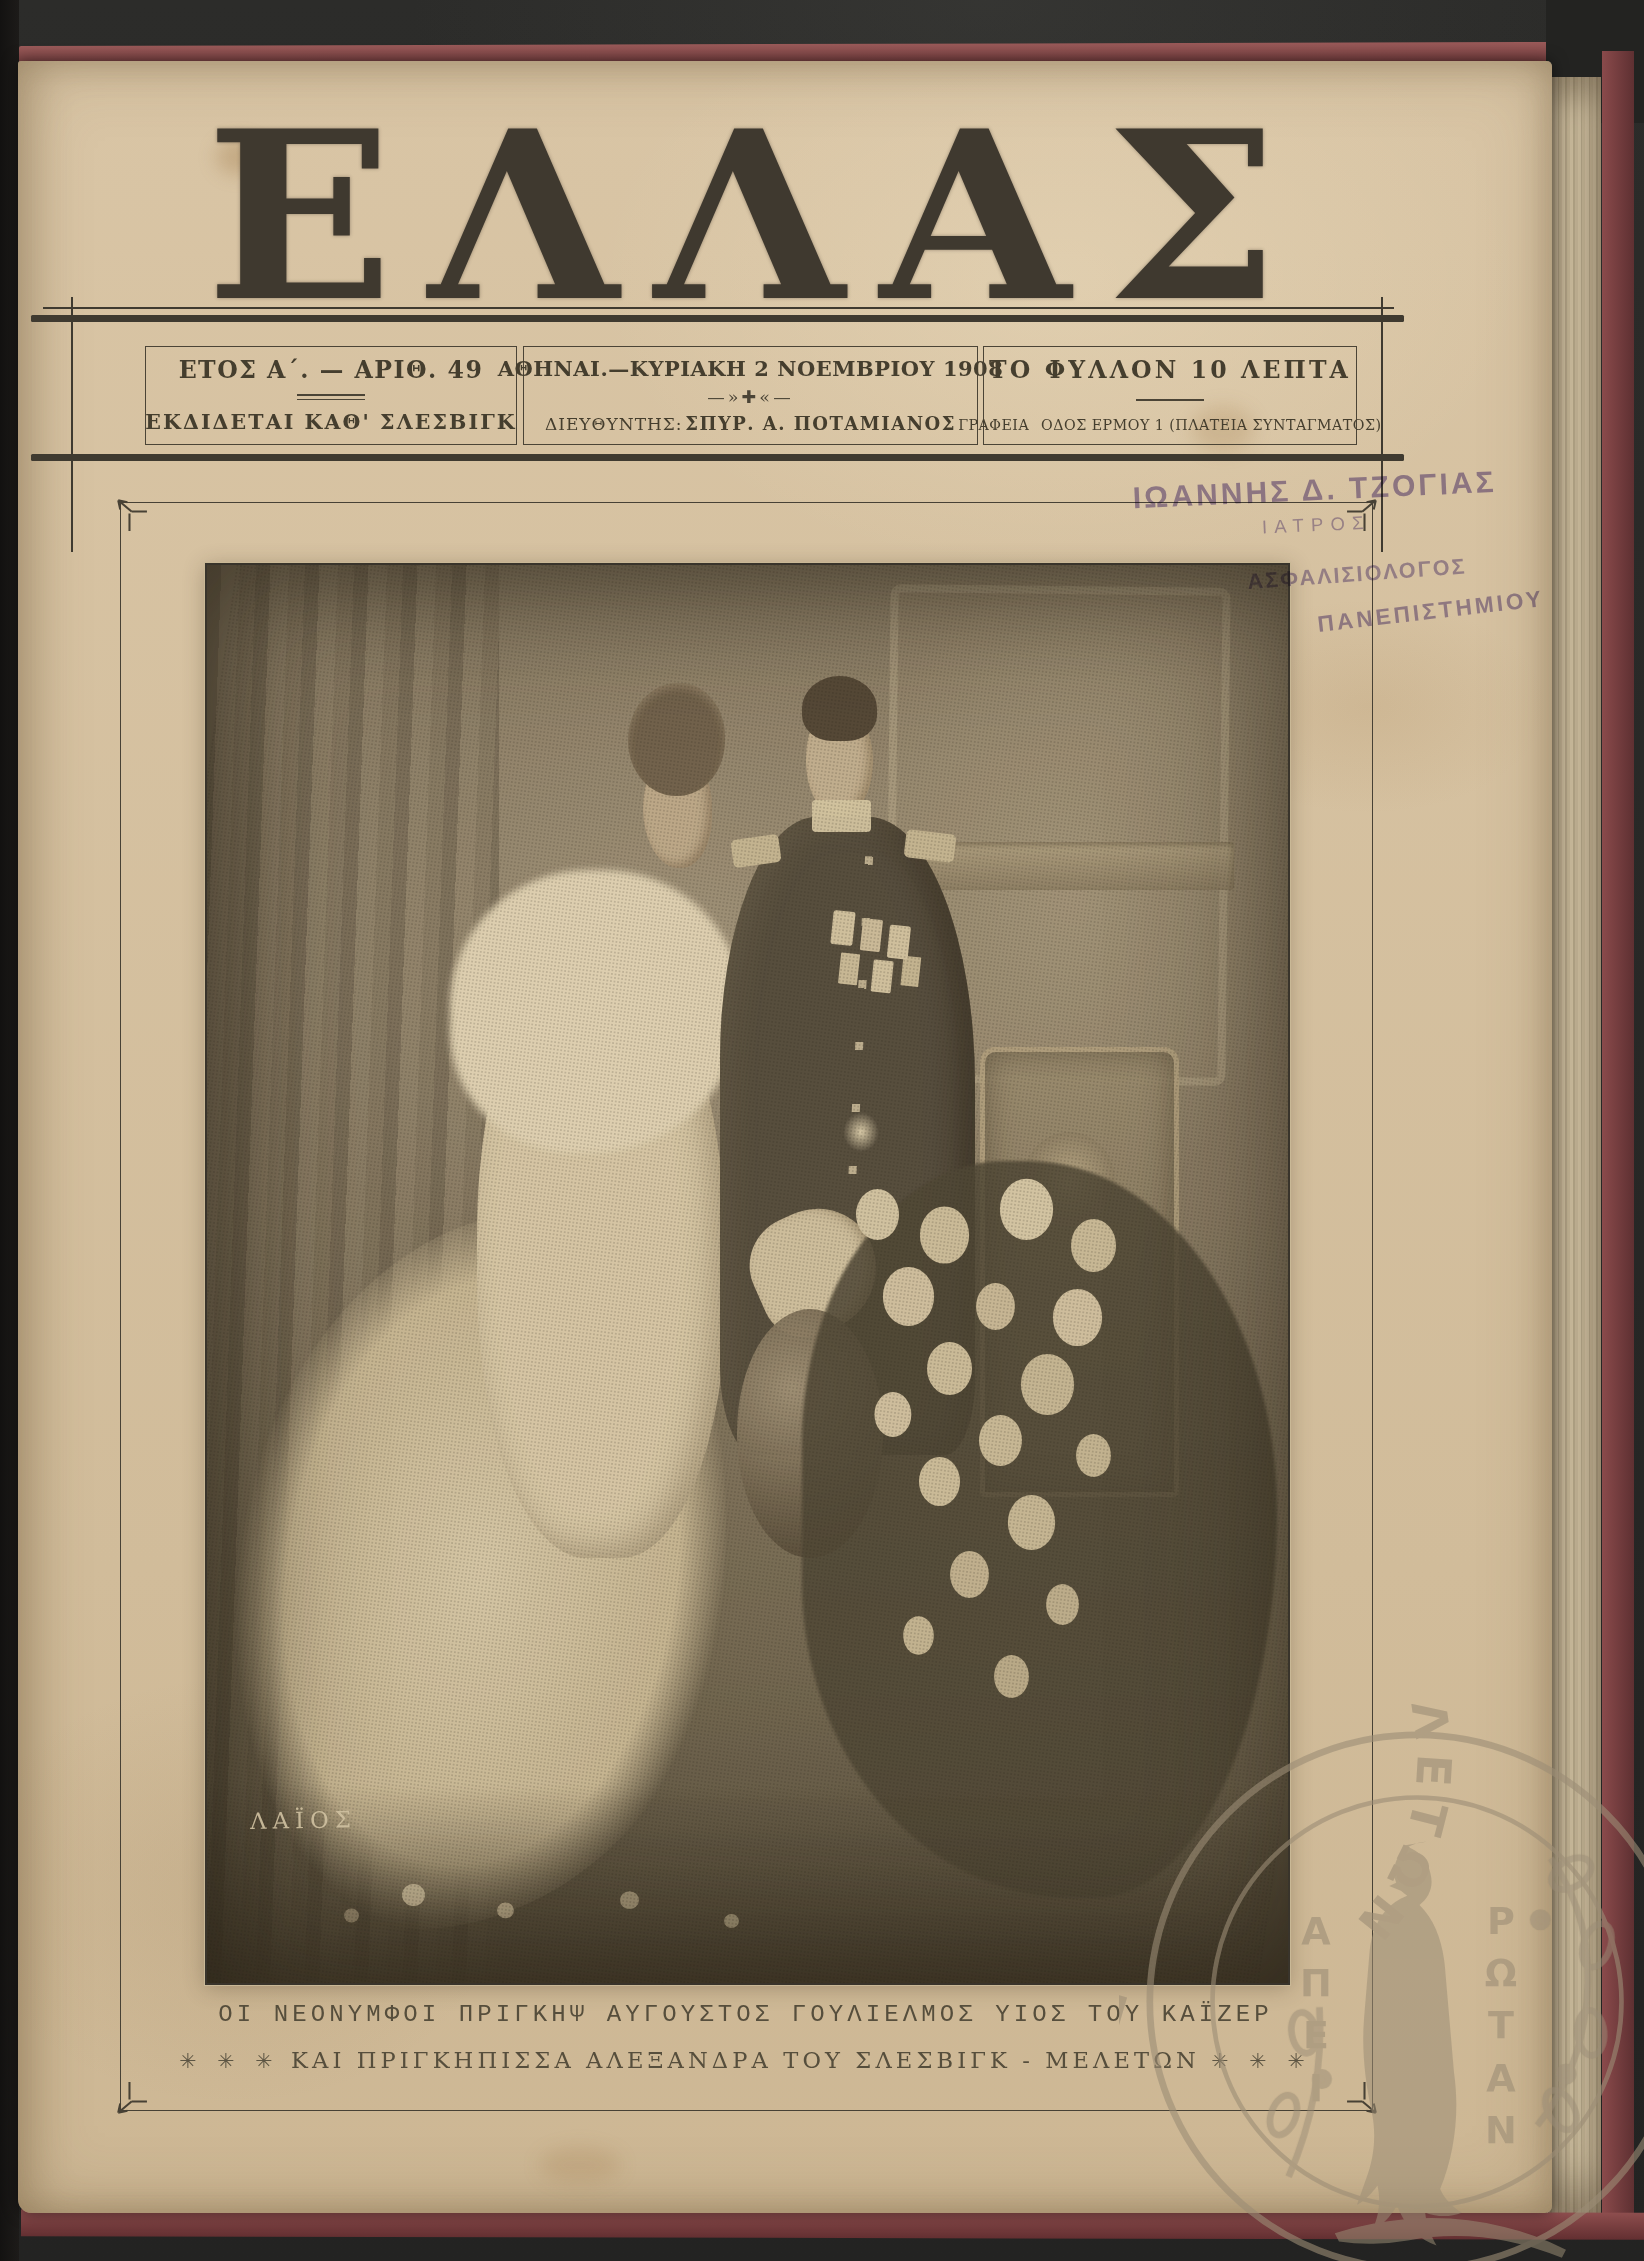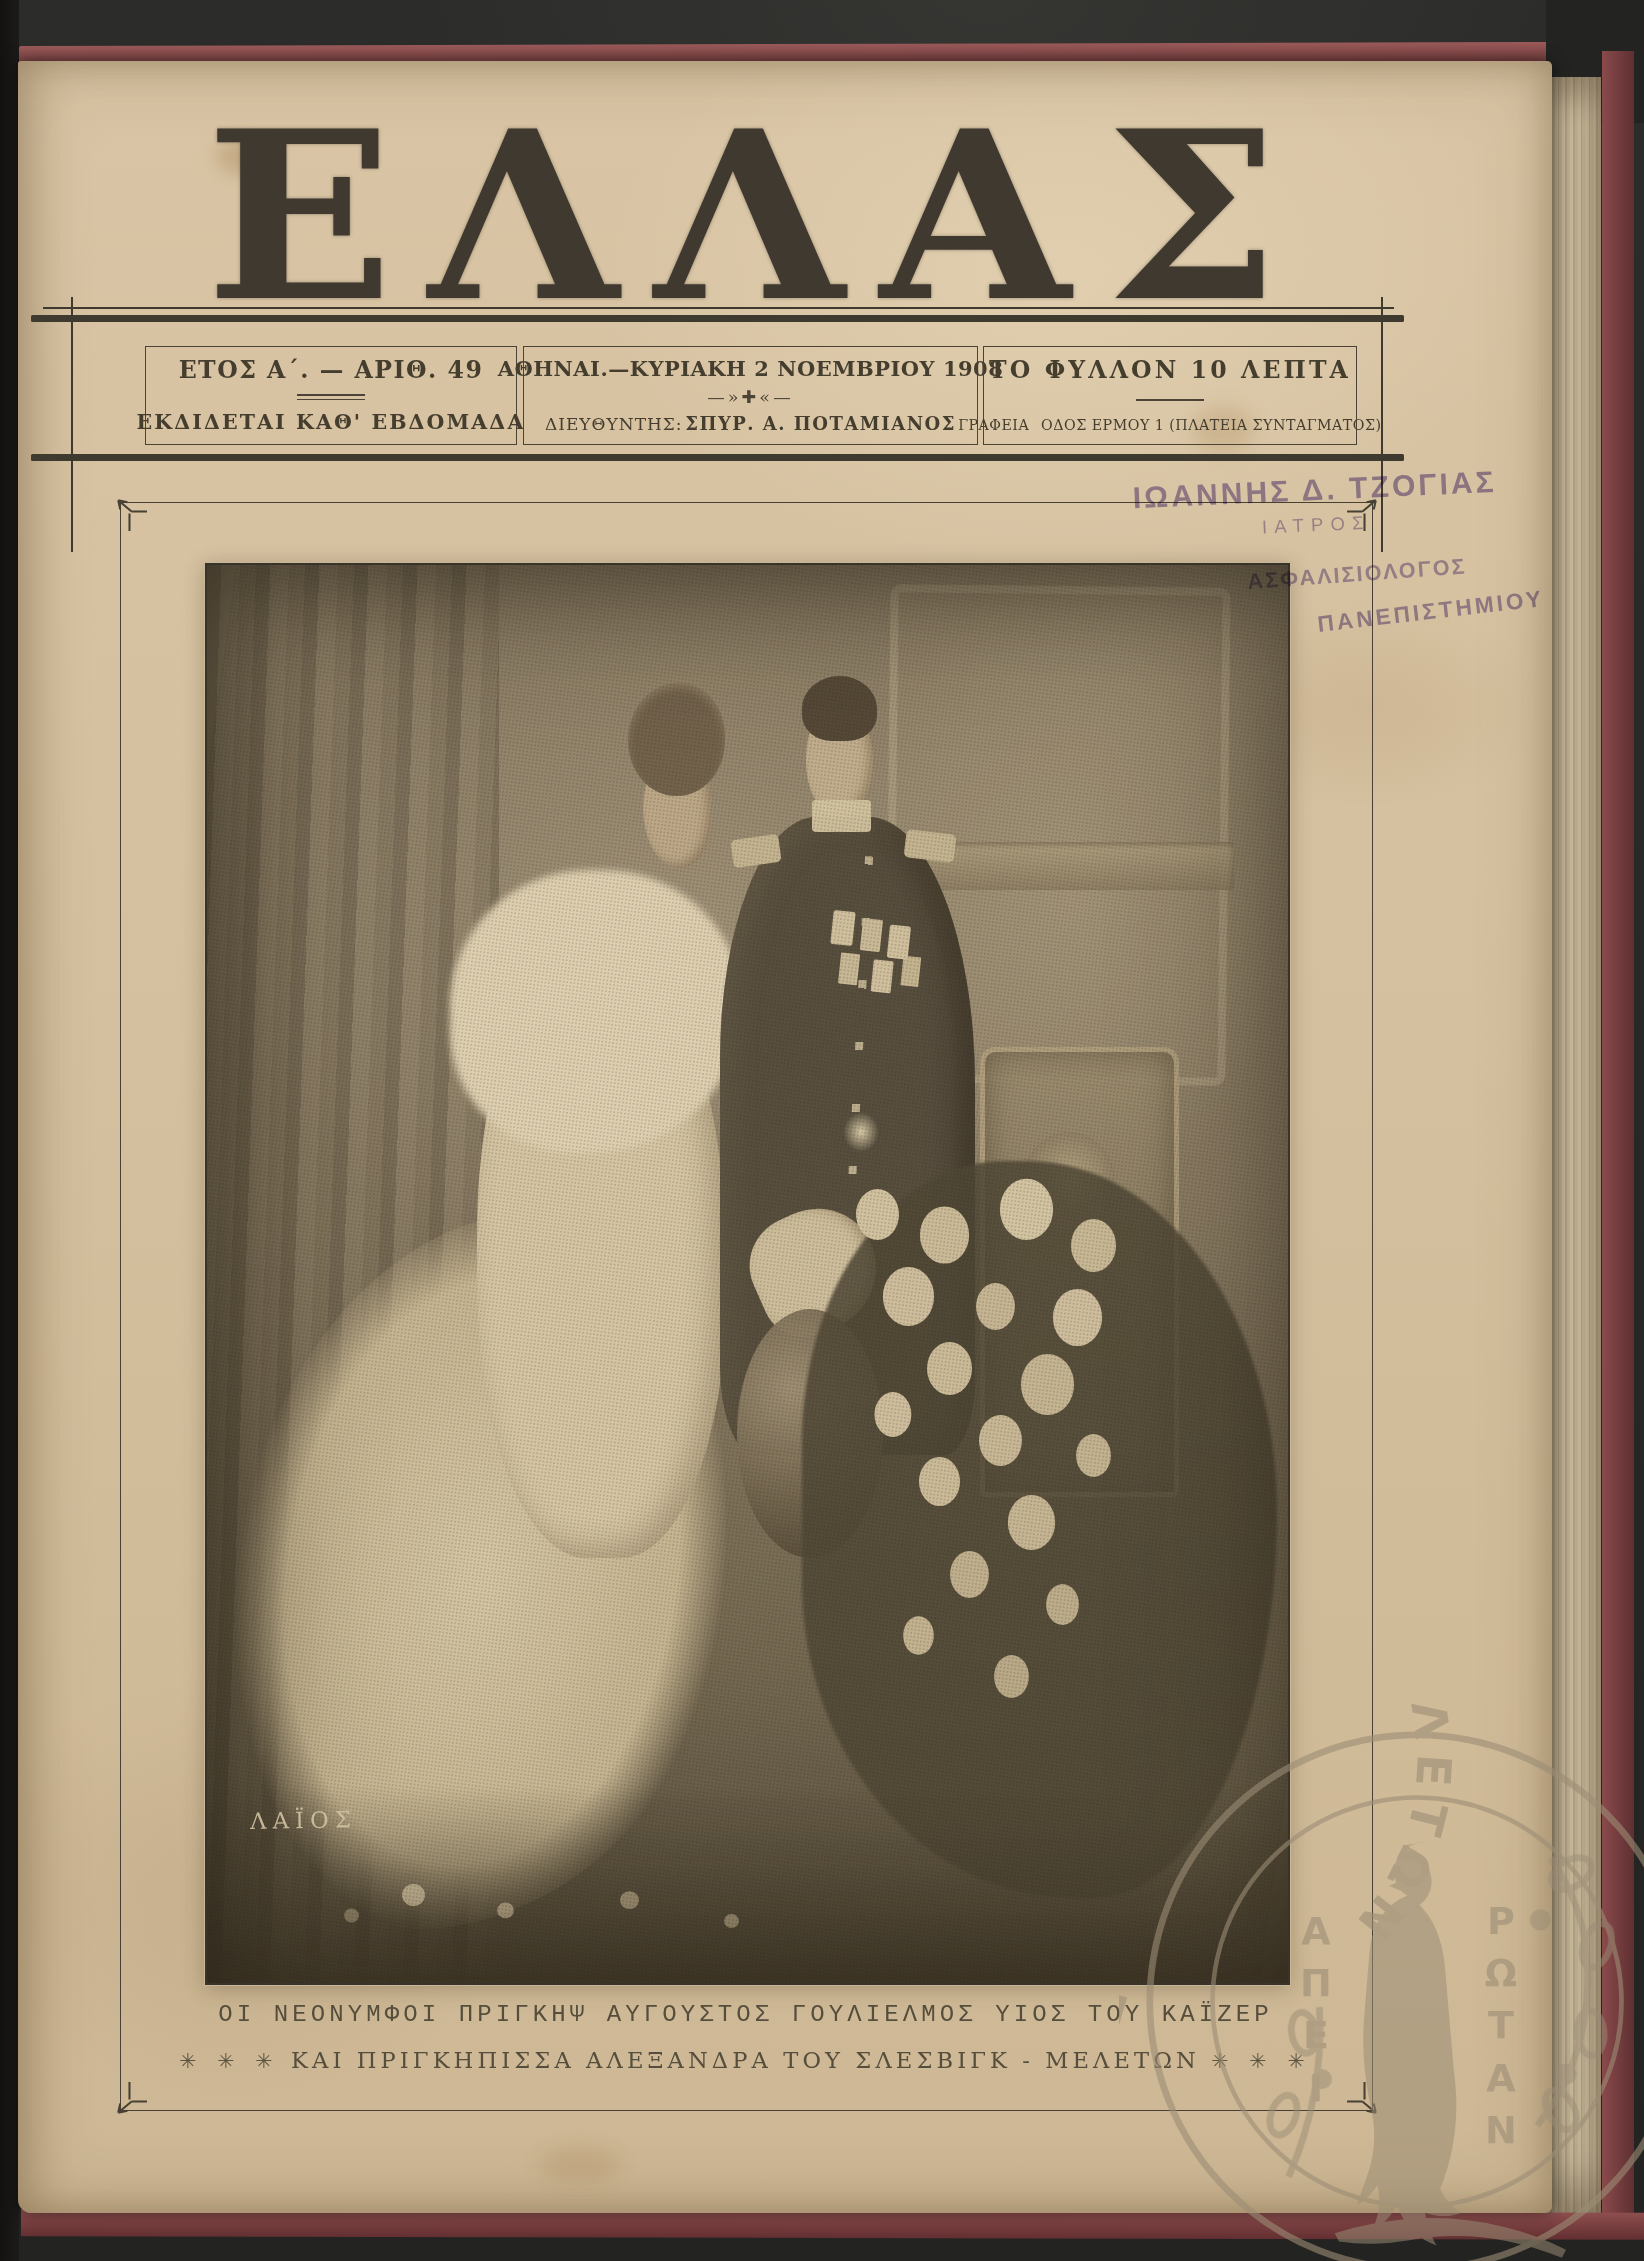--- a/index.html
+++ b/index.html
@@ -220,21 +220,21 @@
 
   <div class="hline rule-top-thin"></div>
   <div class="hline rule-top-thick"></div>
   <div class="hline rule-bottom-thick"></div>
   <div class="vline vline-left"></div>
   <div class="vline vline-right"></div>
 
   <div class="hbox box-issue">
     <div class="l1">ΕΤΟΣ Α΄. — ΑΡΙΘ. 49</div>
     <div class="mini-rule"></div>
-    <div class="l2">ΕΚΔΙΔΕΤΑΙ ΚΑΘ' ΕΒΔΟΜΑΔΑ</div>
+    <div class="l2">ΕΚΔΙΔΕΤΑΙ ΚΑΘ' ΣΛΕΣΒΙΓΚ</div>
   </div>
 
   <div class="hbox box-date">
     <div class="l1">ΑΘΗΝΑΙ.—ΚΥΡΙΑΚΗ 2 ΝΟΕΜΒΡΙΟΥ 1908</div>
     <div class="ornament">—»✚«—</div>
     <div class="director">
       <span class="lbl">ΔΙΕΥΘΥΝΤΗΣ:</span>
       <span class="nm">ΣΠΥΡ. Α. ΠΟΤΑΜΙΑΝΟΣ</span>
     </div>
   </div>

